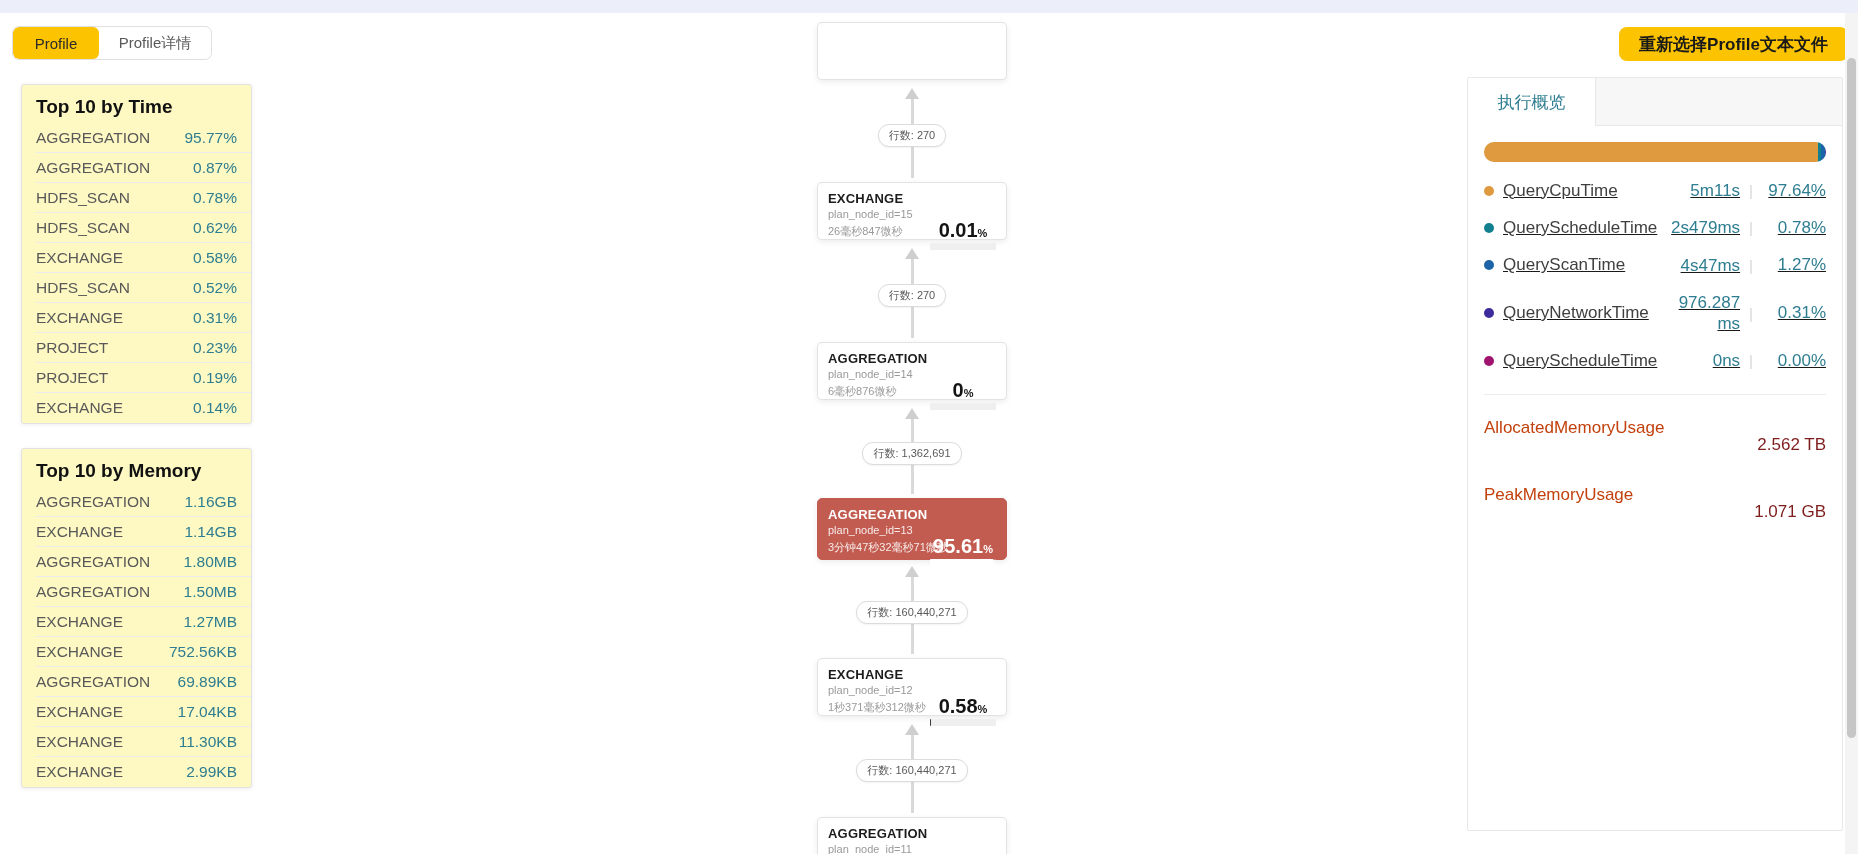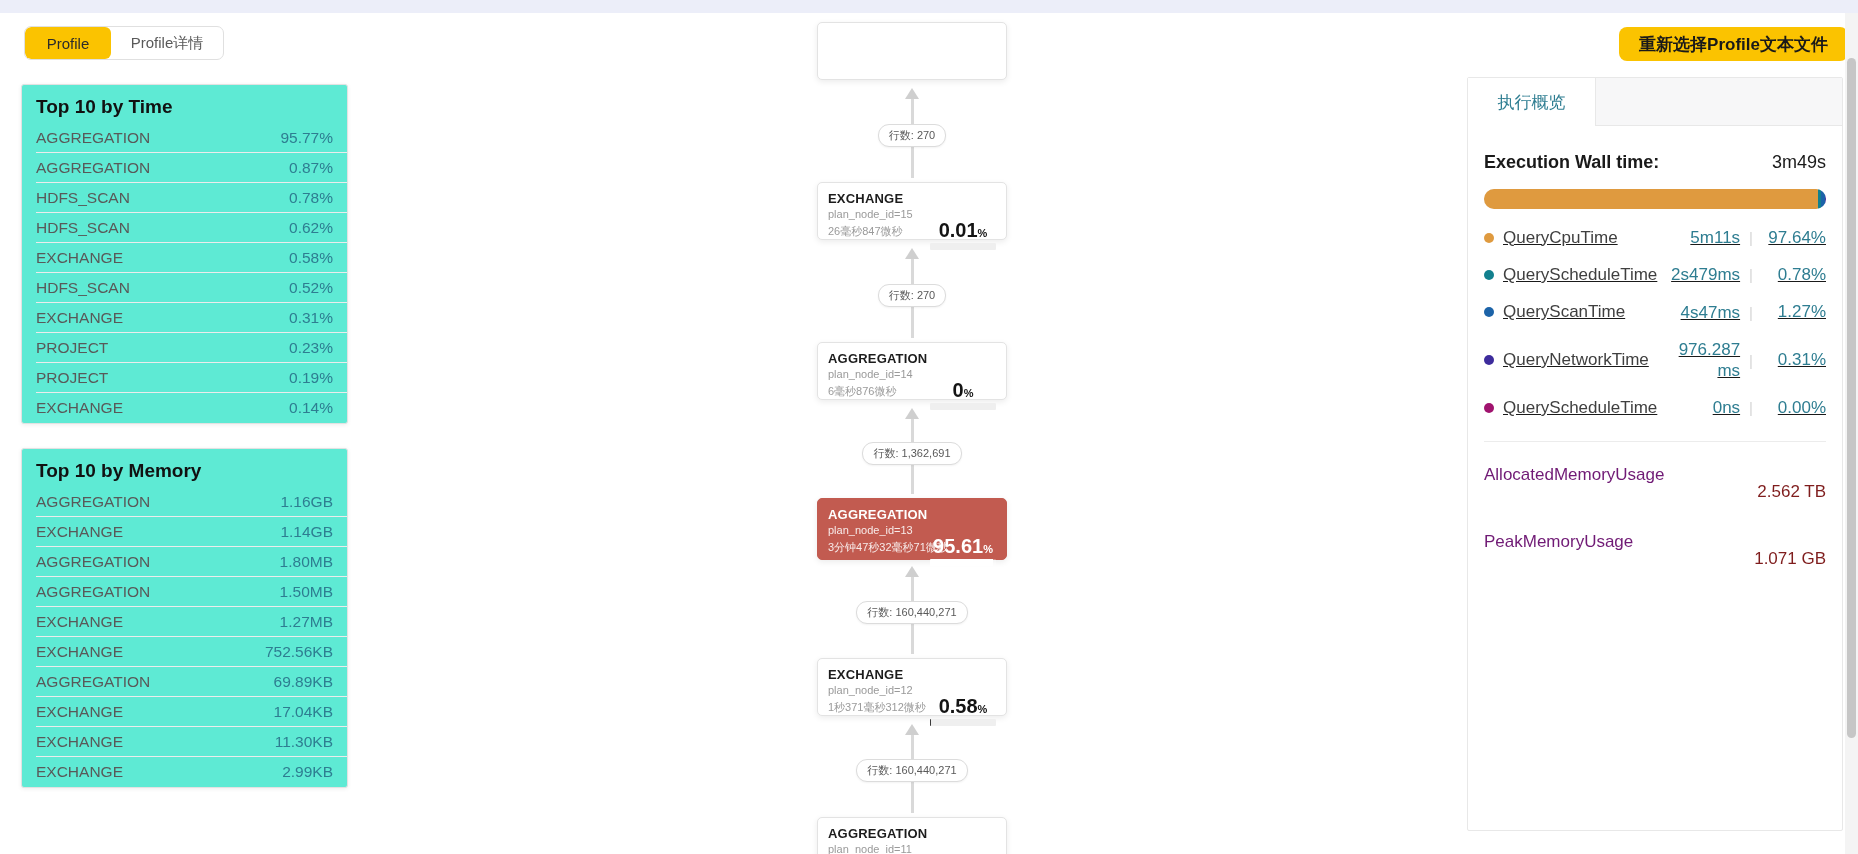--- a/index.html
+++ b/index.html
@@ -5,33 +5,33 @@
   * { box-sizing: border-box; margin: 0; padding: 0; }
   html,body { width:1858px; height:854px; }
   body {
     font-family: "Liberation Sans", "DejaVu Sans", sans-serif;
     background:#ffffff; color:#1a1a1a; overflow:hidden;
   }
   #canvas { position:relative; width:1858px; height:854px; overflow:hidden; }
 
   
   .top-strip { position:absolute; left:0; top:0; width:1858px; height:13px; background:#eceef9; }
-  .tab-group { position:absolute; left:24px; top:26px; display:inline-flex; height:34px;
+  .tab-group { position:absolute; left:12px; top:26px; display:inline-flex; height:34px;
     border:1px solid #e0e0e0; border-radius:7px; background:#fff; overflow:hidden; }
   .tab { display:flex; align-items:center; justify-content:center; font-size:15px; color:#595959; cursor:pointer; }
   .tab.active { background:#fbc300; color:#2b2b2b; border-radius:6px; }
   .tab.t1 { width:86px; }
   .tab.t2 { width:112px; }
   .reselect-btn { position:absolute; left:1619px; top:27px; width:229px; height:34px;
     background:#fbc300; border:none; border-radius:8px; font-size:17px; font-weight:600; color:#191919;
     display:flex; align-items:center; justify-content:center; cursor:pointer;
     font-family:"Liberation Sans","DejaVu Sans",sans-serif; }
 
   
-  .lcard { position:absolute; left:21px; width:327px; background:#5eead4; border:1px solid #e2e2e2;
+  .lcard { position:absolute; left:21px; width:231px; background:#fef9c3; border:1px solid #e2e2e2;
     border-radius:3px; box-shadow:0 1px 4px rgba(0,0,0,0.07); }
   #card-time { top:84px; }
   #card-memory { top:448px; }
   .lcard-title { font-size:19px; font-weight:700; color:#111; padding:11px 14px 5px 14px; }
   .lrow { display:flex; align-items:center; justify-content:space-between; height:30px;
     margin:0 0 0 14px; padding-right:14px; border-bottom:1px solid #ececec; cursor:pointer; }
   .lrow:last-child { border-bottom:none; }
   .lname { font-size:15.5px; color:#595959; }
   .lval  { font-size:15.5px; color:#2e7d91; }
 
@@ -78,21 +78,21 @@
   .metrics { margin-top:10px; }
   .mrow { display:flex; align-items:center; padding:8px 0;text-decoration:underline; }
   .mdot { width:10px; height:10px; border-radius:50%; flex:0 0 10px; margin-right:9px; background:#999; }
   .mname { flex:1; font-size:17px; color:#3f3f3f; }
   .mval { width:72px; font-size:17px; color:#2e7d91; text-align:right; word-break:break-all; line-height:1.25; }
   .msep { color:#d5d5d5; font-size:15px; margin:0 9px; }
   .mpct { width:64px; font-size:17px; color:#2e7d91; text-align:right; }
   .rdivider { margin-top:14px; border-top:1px solid #ececec; }
   .mem-title { margin-top:14px; font-size:18px; font-weight:600; color:#141414; }
   .memrow { display:flex; align-items:center; justify-content:space-between; padding:7px 0; }
-  .memname { font-size:17px; color:#701a75; }
+  .memname { font-size:17px; color:#c2410c; }
   .memval { font-size:17px; color:#7f1d1d;margin-top:33px; }
 
   
   .scrollbar-track { position:absolute; left:1845px; top:13px; width:13px; height:841px; background:#f4f4f4; }
   .scrollbar-thumb { position:absolute; left:2px; top:45px; width:9px; height:680px; background:#c6c6c6; border-radius:5px; cursor:pointer; }
 </style>
 </head>
 <body>
 
 <div id="canvas">
@@ -283,24 +283,20 @@
         </div>
     </div>
   </div>
 
   <div class="rcard">
     <div class="rtabbar">
       <div class="rtab">执行概览</div>
       <div class="rtab-filler"></div>
     </div>
     <div class="rbody">
-      <div class="wall-row">
-        <span class="wall-label">Execution Wall time:</span>
-        <span class="wall-value">3m49s</span>
-      </div>
       <div class="time-bar">
         <div class="time-seg" style="background: rgb(223, 154, 63); width: 97.64%;"></div>
         <div class="time-seg" style="background: rgb(18, 128, 142); width: 0.78%;"></div>
         <div class="time-seg" style="background: rgb(28, 99, 168); width: 1.27%;"></div>
         <div class="time-seg" style="background: rgb(61, 44, 156); width: 0.31%;"></div>
         <div class="time-seg" style="background: rgb(160, 19, 110); width: 0%;"></div>
       </div>
       <div class="metrics">
         <div class="mrow">
           <span class="mdot" style="background: rgb(223, 154, 63);"></span>

